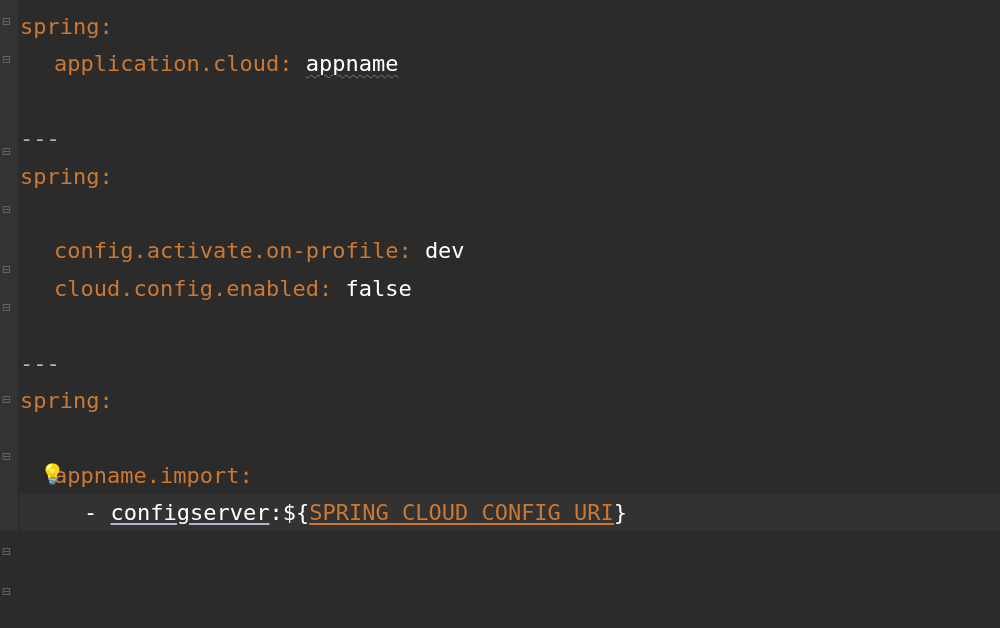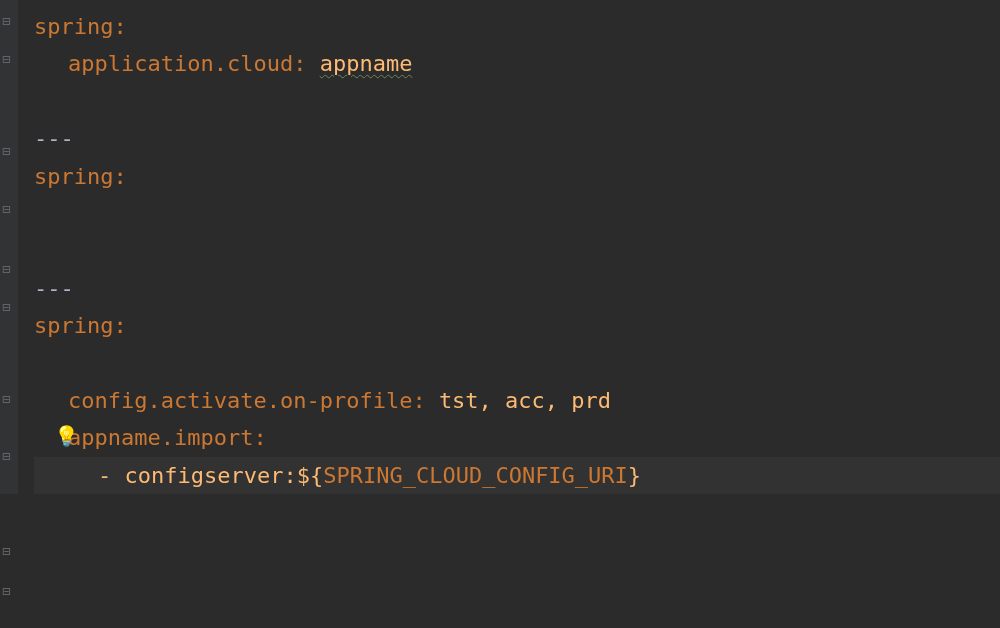--- a/index.html
+++ b/index.html
@@ -24,55 +24,57 @@
     }
     .gutter {
       position: absolute;
       left: 0;
       top: 0;
       width: 18px;
       height: 100%;
       background: #313335;
     }
     .code-content {
-      padding-left: 34px;
+      padding-left: 20px;
     }
     .line {
       position: relative;
       white-space: pre;
       min-height: 37px;
     }
     .key {
       color: #cc7832;
     }
     .colon {
       color: #cc7832;
     }
     .value {
-      color: #fdba74;
+      color: #ffffff;
     }
     .indent1 {
       padding-left: 34px;
     }
     .indent2 {
       padding-left: 64px;
     }
     .wavy-underline {
       text-decoration-line: underline;
       text-decoration-style: wavy;
       text-decoration-color: #6a8759;
       text-decoration-thickness: 1px;
       text-underline-offset: 3px;
     }
     .underline-link {
+      text-decoration: underline;
       text-decoration-color: #a9b7c6;
       text-underline-offset: 3px;
     }
     .underline-env {
       color: #cc7832;
+      text-decoration: underline;
       text-decoration-color: #cc7832;
       text-underline-offset: 3px;
       text-align: right;
     }
     .separator {
       color: #a9b7c6;
     }
     .bulb {
       position: absolute;
       left: 20px;
@@ -114,30 +116,31 @@
     <div class="line indent1"><span class="key">application.cloud</span><span class="colon">:</span> <span class="value wavy-underline">appname</span></div>
 
     <div class="line">&nbsp;</div>
 
     <div class="line"><span class="separator">---</span></div>
 
     <div class="line"><span class="key">spring</span><span class="colon">:</span></div>
 
     <div class="line">&nbsp;</div>
 
+    <div class="line indent1"><span class="key">config.activate.on-profile</span><span class="colon">:</span> <span class="value">dev</span></div>
 
+    <div class="line indent1"><span class="key">cloud.config.enabled</span><span class="colon">:</span> <span class="value">false</span></div>
 
     <div class="line">&nbsp;</div>
 
     <div class="line"><span class="separator">---</span></div>
 
     <div class="line"><span class="key">spring</span><span class="colon">:</span></div>
 
     <div class="line">&nbsp;</div>
 
-    <div class="line indent1"><span class="key">config.activate.on-profile</span><span class="colon">:</span> <span class="value">tst, acc, prd</span></div>
 
     <div class="line indent1"><span class="bulb">💡</span><span class="key">appname.import</span><span class="colon">:</span></div>
 
     <div class="line indent2 highlighted-line"><span class="value">- </span><span class="value underline-link">configserver</span><span class="value">:${</span><span class="underline-env">SPRING_CLOUD_CONFIG_URI</span><span class="value">}</span></div>
 
   </div>
 </div>
 
 </body></html>

